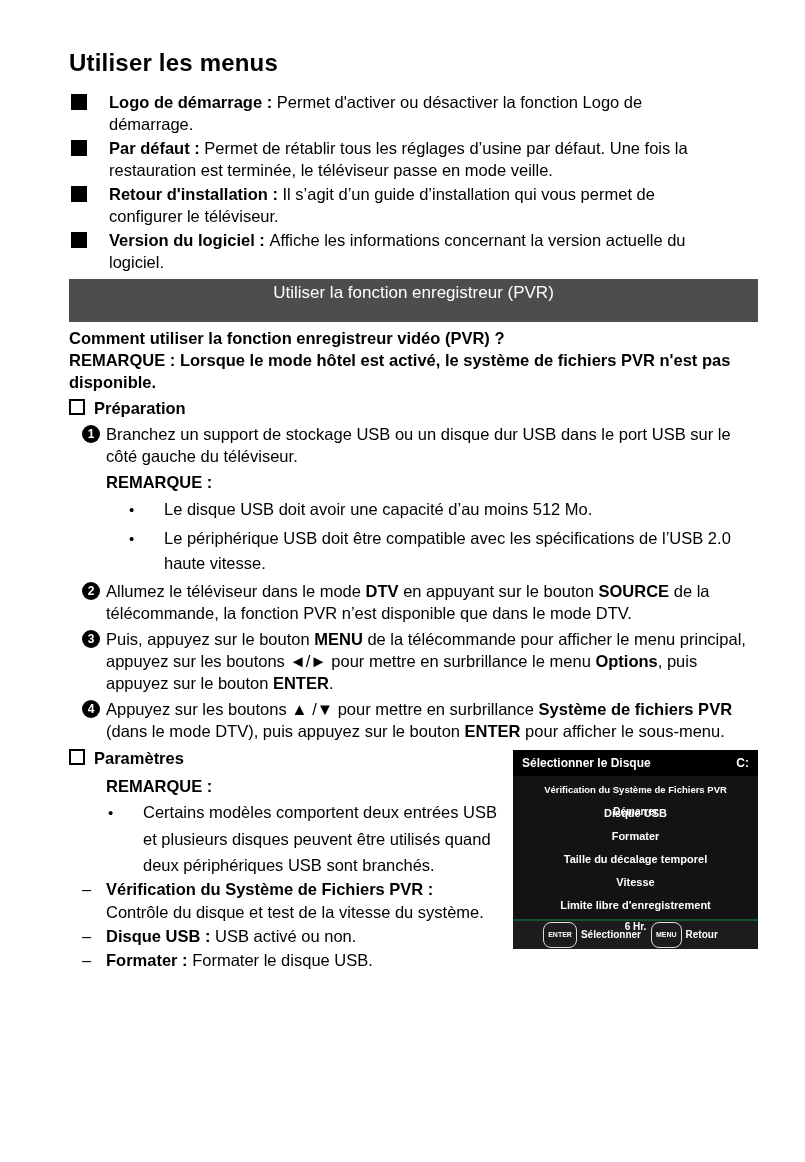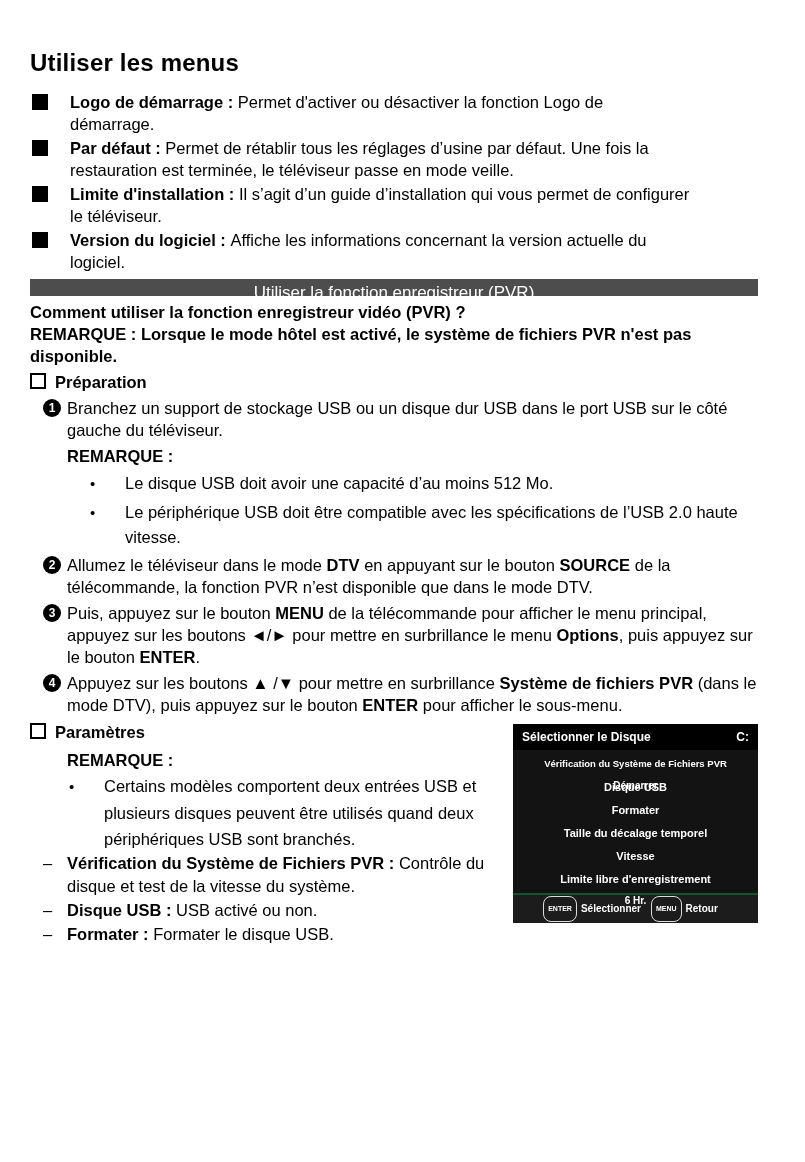--- a/index.html
+++ b/index.html
@@ -1,31 +1,31 @@
 <!DOCTYPE html>
 <html><head>
 <meta charset="utf-8">
 <style>
   html,body{margin:0;padding:0;}
   body{
     width:805px;height:1162px;background:#ffffff;color:#000;
     font-family:"Liberation Sans",sans-serif;overflow:hidden;
   }
-  .page{padding:48px 47px 0 30px;font-size:16.5px;line-height:22px;}
+  .page{padding:48px 47px 0 69px;font-size:16.5px;line-height:22px;}
   h1.title{font-size:24px;line-height:30px;font-weight:bold;margin:0 0 13px 0;letter-spacing:.2px;}
 
   
   .sq-list{margin-bottom:6px;}
   .sq-item{display:flex;margin-bottom:2px;}
   .sq{width:16px;height:16px;background:#000;flex:none;margin:3px 22px 0 2px;}
   .itext{flex:1;max-width:620px;}
 
   
   .banner{margin:6px 0 5px 0;background:#4d4d4d;color:#fff;text-align:center;
-    font-size:17px;height:17px;line-height:27px;}
+    font-size:17px;height:43px;line-height:27px;}
 
   .bpara{font-weight:bold;margin:0;line-height:22px;}
 
   
   .chead{font-weight:bold;margin:3px 0 3px 0;line-height:24px;}
   .cbox{display:inline-block;width:12px;height:12px;border:2.5px solid #000;
     margin-right:9px;vertical-align:-1px;}
 
   
   .step{display:flex;margin:0 0 4px 13px;}
@@ -76,21 +76,21 @@
     <div class="sq-item">
       <span class="sq"></span>
       <div class="itext"><b>Logo de démarrage : </b>Permet d'activer ou désactiver la fonction Logo de démarrage.</div>
     </div>
     <div class="sq-item">
       <span class="sq"></span>
       <div class="itext"><b>Par défaut : </b> Permet de rétablir tous les réglages d’usine par défaut. Une fois la restauration est terminée, le téléviseur passe en mode veille.</div>
     </div>
     <div class="sq-item">
       <span class="sq"></span>
-      <div class="itext"><b>Limite d'installation : </b> Il s’agit d’un guide d’installation qui vous permet de configurer le téléviseur.</div>
+      <div class="itext"><b>Retour d'installation : </b> Il s’agit d’un guide d’installation qui vous permet de configurer le téléviseur.</div>
     </div>
     <div class="sq-item">
       <span class="sq"></span>
       <div class="itext"><b>Version du logiciel : </b>Affiche les informations concernant la version actuelle du logiciel.</div>
     </div>
   </div>
 
   <div class="banner">Utiliser la fonction enregistreur (PVR)</div>
 
   <p class="bpara">Comment utiliser la fonction enregistreur vidéo (PVR) ?</p>

